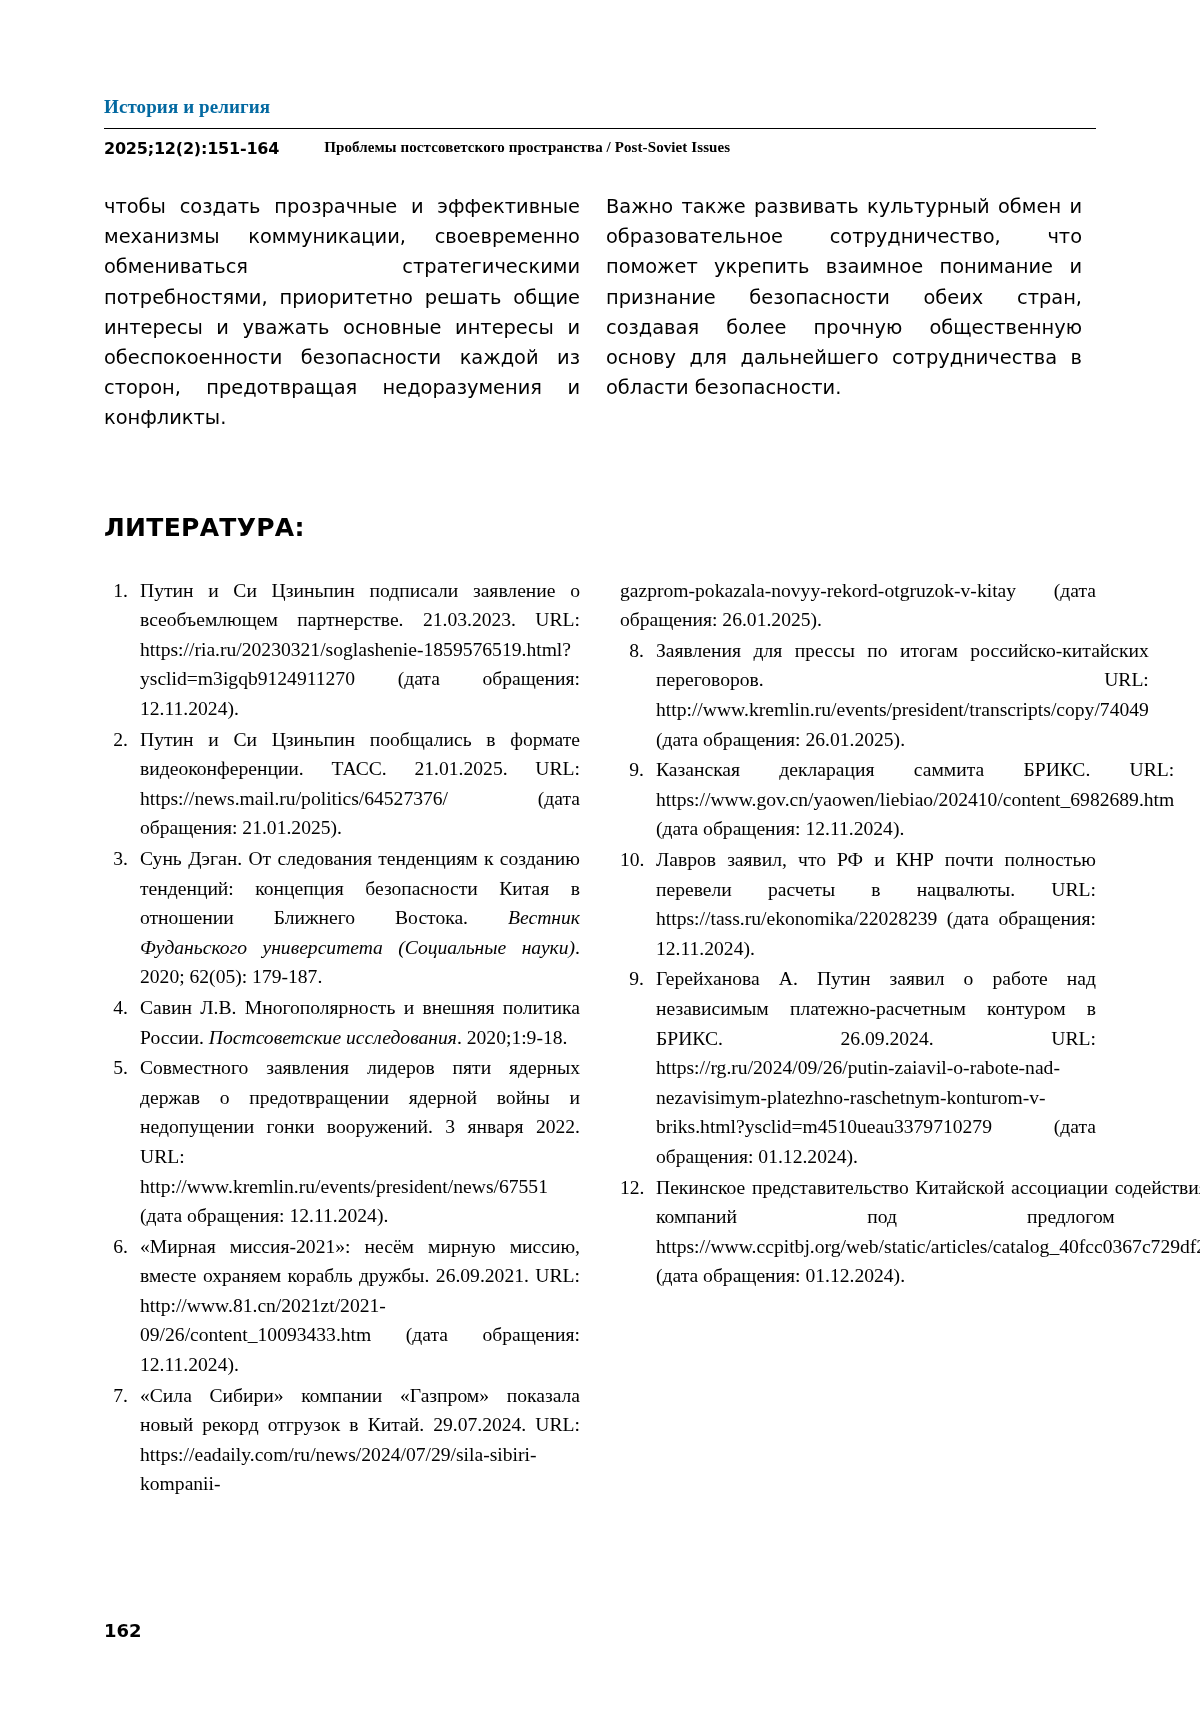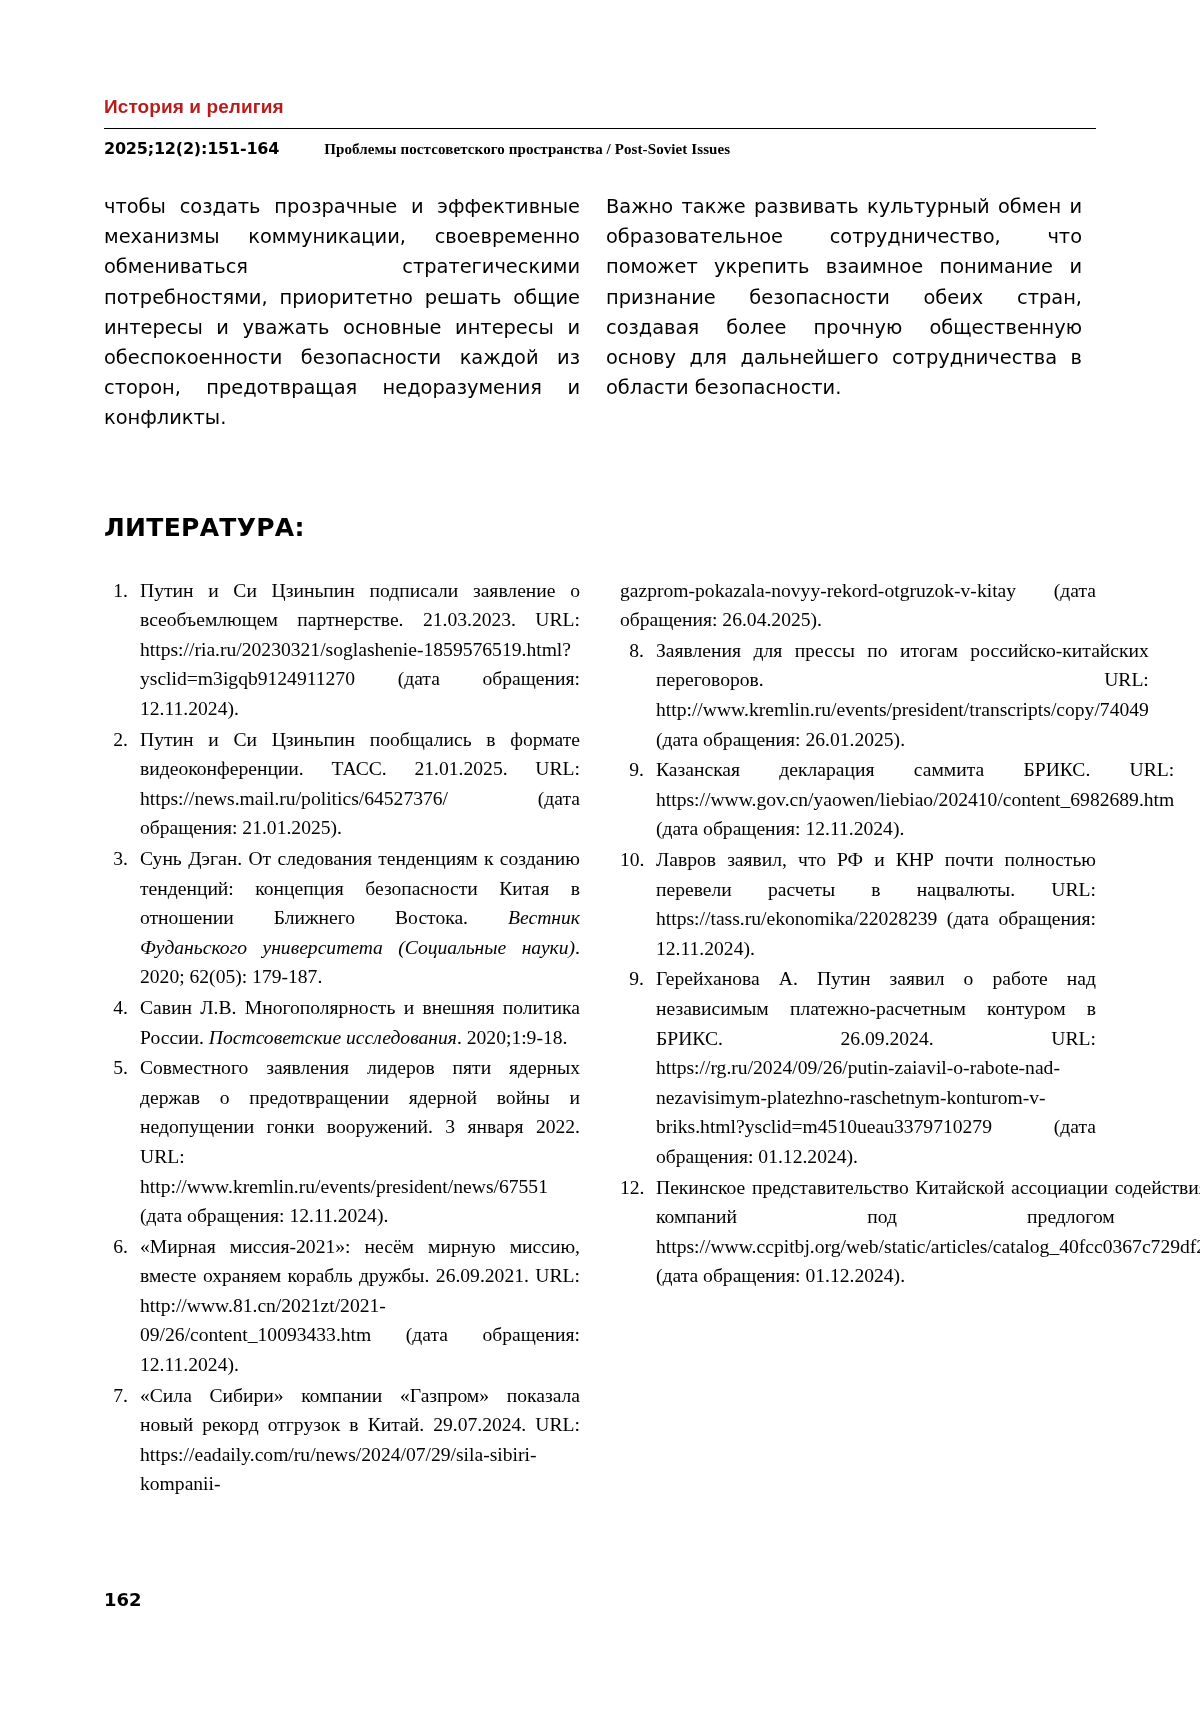--- a/index.html
+++ b/index.html
@@ -22,34 +22,34 @@
     height: 1710px;
     box-sizing: border-box;
     padding: 96px 104px 0 104px;
   }
 
   
   .header {
     width: 992px;
   }
   .header-section {
-    font-family: Liberation Sans, sans-serif;
+    font-family: Liberation Serif, serif;
     font-weight: bold;
     font-size: 19px;
     letter-spacing: 0.1px;
-    color: #b91c1c;
+    color: #0369a1;
     padding-bottom: 10px;
   }
   .header-rule {
     border-top: 1.6px solid #000;
     width: 100%;
   }
   .header-row {
     display: flex;
-    align-items: flex-end;
+    align-items: flex-start;
     padding-top: 10px;
     padding-bottom: 4px;
   }
   .header-issue {
     font-family: "DejaVu Sans", sans-serif;
     font-weight: bold;
     font-size: 16px;
     letter-spacing: -0.2px;
     white-space: nowrap;
     padding-right: 22px;
@@ -139,21 +139,21 @@
     text-align: justify;
     margin: 0 0 1px 0;
     padding-left: 0;
   }
   .ital { font-style: italic; }
 
   
   .footer {
     position: absolute;
     left: 104px;
-    bottom: 100px;
+    bottom: 69px;
     font-family: "DejaVu Sans", sans-serif;
     font-weight: bold;
     font-size: 18px;
   }
 </style>
 </head>
 <body>
 
 <div class="page">
 
@@ -216,21 +216,21 @@
         <li class="ref">
           <span class="num">7.</span>
           <span class="txt">«Сила Сибири» компании «Газпром» показала новый рекорд отгрузок в Китай. 29.07.2024. URL: https://eadaily.com/ru/news/2024/07/29/sila-sibiri-kompanii-</span>
         </li>
 
       </ol>
     </div>
 
     <div class="refs-col">
 
-      <p class="cont">gazprom-pokazala-novyy-rekord-otgruzok-v-kitay (дата обращения: 26.04.2025).</p>
+      <p class="cont">gazprom-pokazala-novyy-rekord-otgruzok-v-kitay (дата обращения: 26.01.2025).</p>
 
       <ol class="reflist">
 
         <li class="ref">
           <span class="num">8.</span>
           <span class="txt">Заявления для прессы по итогам российско-китайских переговоров. URL: http://www.kremlin.ru/events/president/transcripts/copy/74049 (дата обращения: 26.01.2025).</span>
         </li>
 
         <li class="ref">
           <span class="num">9.</span>

